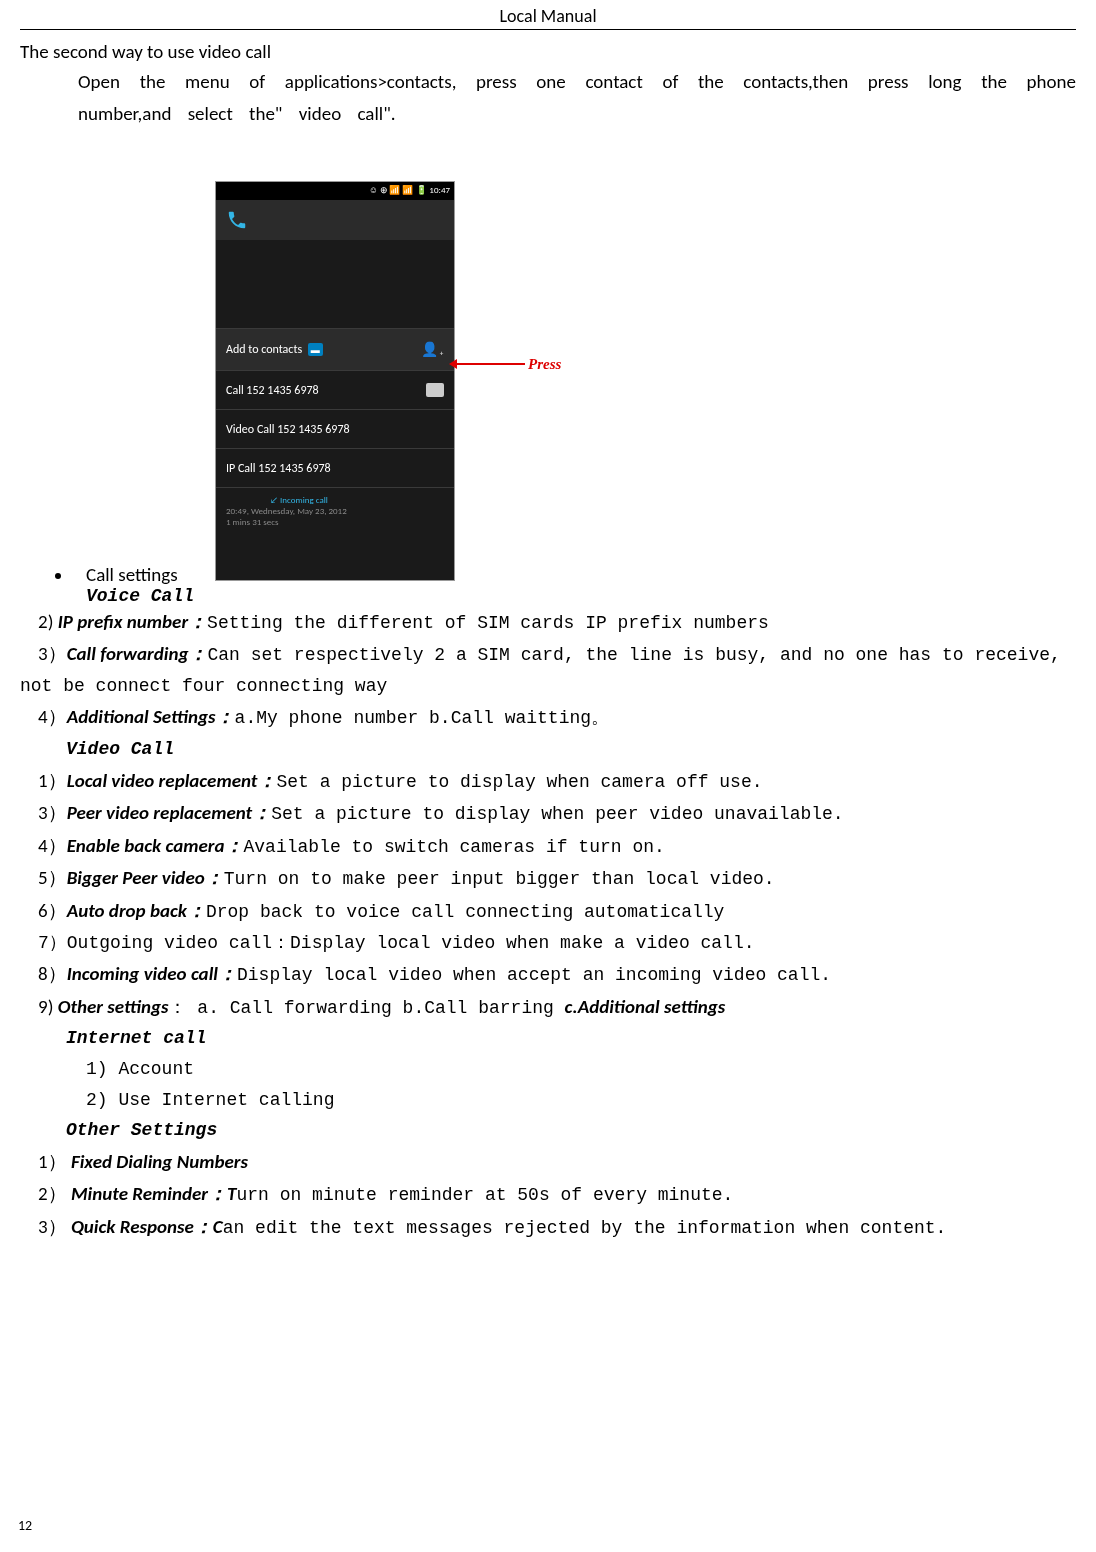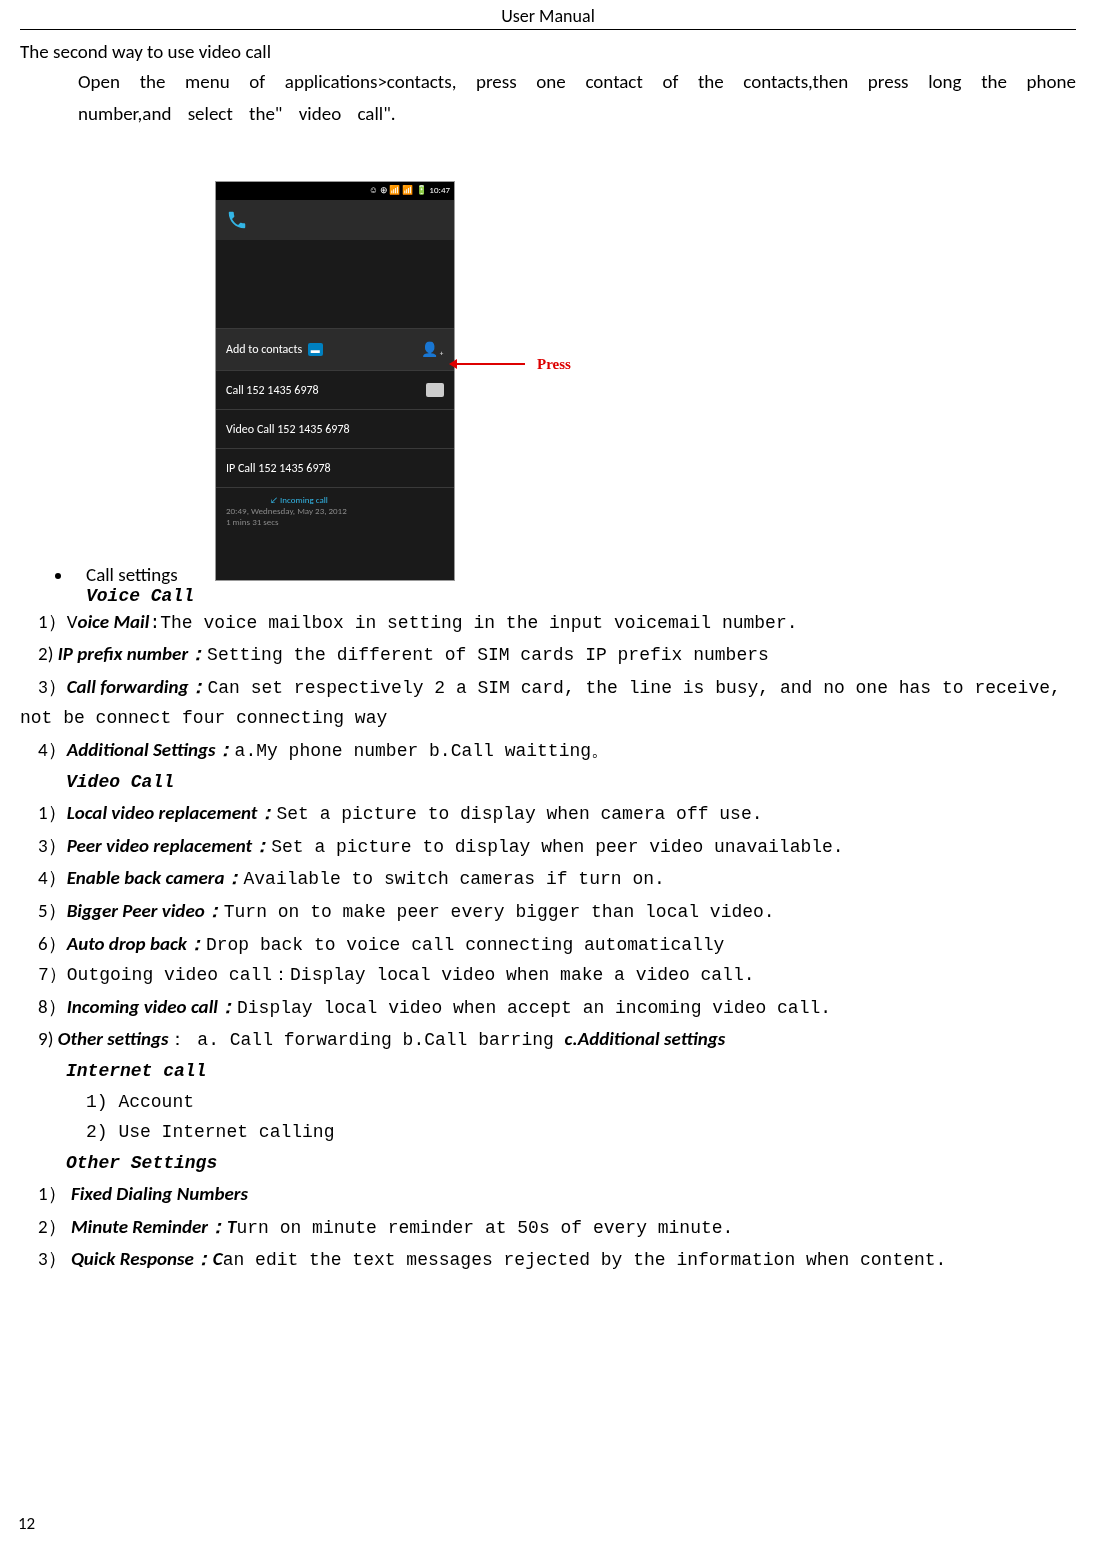--- a/index.html
+++ b/index.html
@@ -135,23 +135,24 @@
       position: absolute;
       left: -6px;
       top: -4px;
       border-right: 8px solid #d00;
       border-top: 5px solid transparent;
       border-bottom: 5px solid transparent;
     }
     .press-label {
       color: #d00;
       font-family: 'Times New Roman', serif;
+      font-style: italic;
       font-weight: bold;
       font-size: 15px;
-      margin-left: 12px;
+      margin-left: 3px;
     }
     .bullet-row {
       display: flex;
       align-items: flex-start;
       margin-top: -18px;
     }
     .bullet-dot {
       width: 6px;
       height: 6px;
       background: #000;
@@ -180,34 +181,34 @@
       font-size: 18px;
     }
     .sub-indent {
       margin-left: 66px;
       line-height: 1.7;
     }
     .page-num {
       position: absolute;
       bottom: 18px;
       left: 18px;
-      font-size: 17px;
+      font-size: 14px;
       margin-top: 30px;
     }
     .justify-wide {
       word-spacing: 12px;
     }
     .highlight-row {
       position: relative;
     }
   </style>
 </head>
 <body>
 
-<div class="header-title">User    Manual</div>
+<div class="header-title">Local    Manual</div>
 <hr class="hr-line">
 
 <div class="section-title">The second way to use video call</div>
 <div class="instruction justify-wide">Open  the  menu  of  applications&gt;contacts,  press    one  contact  of  the  contacts,then  press  long  the  phone number,and select the" video call".</div>
 
 <div class="phone-area">
   <div class="phone-mock">
     <div class="status-bar">
       <span>☺ ⊕ 📶 📶 🔋 </span><span>10:47</span>
     </div>
@@ -247,34 +248,33 @@
 
 <div class="bullet-row">
   <div class="bullet-dot"></div>
   <div>
     <div class="sans">Call settings</div>
     <div class="mono bold">Voice Call</div>
   </div>
 </div>
 
 <div class="content-block">
-  <div class="item-line mono"><span class="sans">1）V</span><span class="sans bold">oice Mail</span><span>:The voice mailbox in setting in the input voicemail number.</span></div>
   <div class="item-line mono"><span class="sans">2) </span><span class="sans bold">IP prefix number：</span><span>Setting the different of SIM cards IP prefix numbers</span></div>
   <div class="item-line mono"><span class="sans">3）</span><span class="sans bold">Call forwarding：</span><span>Can set respectively 2 a SIM card, the line is busy, and no one has to receive,</span></div>
   <div class="mono" style="line-height:1.7">not be connect four connecting way</div>
   <div class="item-line mono"><span class="sans">4）</span><span class="sans bold">Additional Settings：</span><span>a.My phone number b.Call waitting。</span></div>
 </div>
 
 <div class="indent-heading mono bold">Video Call</div>
 
 <div class="content-block">
   <div class="item-line mono"><span class="sans">1）</span><span class="sans bold">Local video replacement：</span><span>Set a picture to display when camera off use.</span></div>
   <div class="item-line mono"><span class="sans">3）</span><span class="sans bold">Peer video replacement：</span><span>Set a picture to display when peer video unavailable.</span></div>
   <div class="item-line mono"><span class="sans">4）</span><span class="sans bold">Enable back camera：</span><span>Available to switch cameras if turn on.</span></div>
-  <div class="item-line mono"><span class="sans">5）</span><span class="sans bold">Bigger Peer video：</span><span>Turn on to make peer every bigger than local video.</span></div>
+  <div class="item-line mono"><span class="sans">5）</span><span class="sans bold">Bigger Peer video：</span><span>Turn on to make peer input bigger than local video.</span></div>
   <div class="item-line mono"><span class="sans">6）</span><span class="sans bold">Auto drop back：</span><span>Drop back to voice call connecting automatically</span></div>
   <div class="item-line mono">7）Outgoing video call：Display local video when make a video call.</div>
   <div class="item-line mono"><span class="sans">8）</span><span class="sans bold">Incoming video call：</span><span>Display local video when accept an incoming video call.</span></div>
   <div class="item-line mono"><span class="sans">9) </span><span class="sans bold">Other settings</span><span>：  a. Call forwarding  b.Call barring  </span><span class="sans bold">c.Additional settings</span></div>
 </div>
 
 <div class="indent-heading mono bold">Internet call</div>
 <div class="sub-indent mono">1)  Account</div>
 <div class="sub-indent mono">2)  Use Internet calling</div>
 

